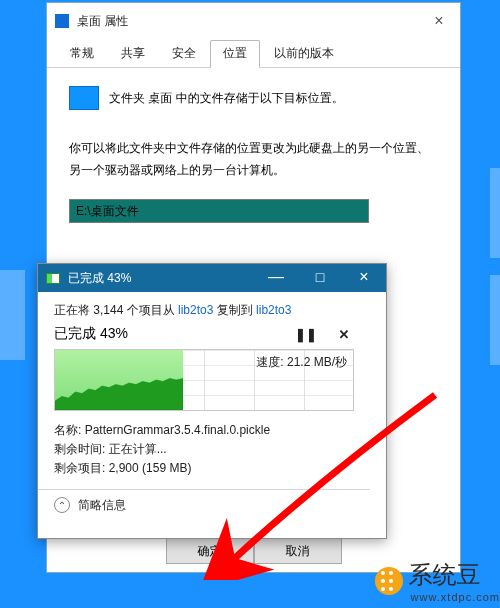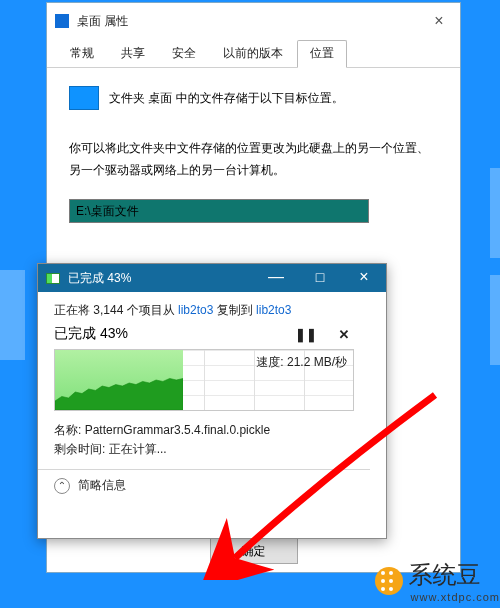--- a/index.html
+++ b/index.html
@@ -188,35 +188,36 @@
   <div class="propwin-titlebar">
     <div class="ic"></div>
     <div class="title">桌面 属性</div>
     <div class="closex">×</div>
   </div>
 
   <div class="tabstrip">
     <div class="tab">常规</div>
     <div class="tab">共享</div>
     <div class="tab">安全</div>
+    <div class="tab active">位置</div>
     <div class="tab">以前的版本</div>
-    <div class="tab active">位置</div>
   </div>
 
   <div class="propbody">
     <div class="iconrow">
       <div class="foldic"></div>
       <div>文件夹 桌面 中的文件存储于以下目标位置。</div>
     </div>
     <div class="helptext">你可以将此文件夹中文件存储的位置更改为此硬盘上的另一个位置、另一个驱动器或网络上的另一台计算机。</div>
     <input class="pathbox" value="E:\桌面文件" style="">
   </div>
 
   <div class="btnrow">
     <div class="dlgbtn">确定</div>
+    <div class="dlgbtn">取消</div>
   </div>
 </div>
 
 <div class="copywin">
   <div class="copywin-titlebar">
     <div class="ic2"></div>
     <div class="t">已完成 43%</div>
     <div class="winbtn min">—</div>
     <div class="winbtn">□</div>
     <div class="winbtn cl">×</div>
@@ -238,20 +239,21 @@
         <svg viewBox="0 0 100 62" preserveAspectRatio="none">
           <polygon id="areapoly" fill="#1f9c1f" stroke="#128a12" stroke-width="0.5" points="0,62 0.0,52.7 5.3,48.0 10.5,49.6 15.8,43.4 21.1,45.0 26.3,40.3 31.6,41.8 36.8,37.2 42.1,38.8 47.4,35.7 52.6,37.2 57.9,34.1 63.2,35.7 68.4,32.5 73.7,34.1 78.9,31.0 84.2,32.5 89.5,29.4 94.7,31.0 100.0,29.4 100,62"></polygon>
         </svg>
       </div>
       <div class="speedlabel">速度: 21.2 MB/秒</div>
     </div>
 
     <div class="metablock">
       <div><span>名称: </span><span>PatternGrammar3.5.4.final.0.pickle</span></div>
       <div><span>剩余时间: </span><span>正在计算...</span></div>
+      <div><span>剩余项目: </span><span>2,900 (159 MB)</span></div>
     </div>
 
     <div class="divider"></div>
     <div class="detrow">
       <div class="chev">⌃</div>
       <span>简略信息</span>
     </div>
   </div>
 </div>
 

